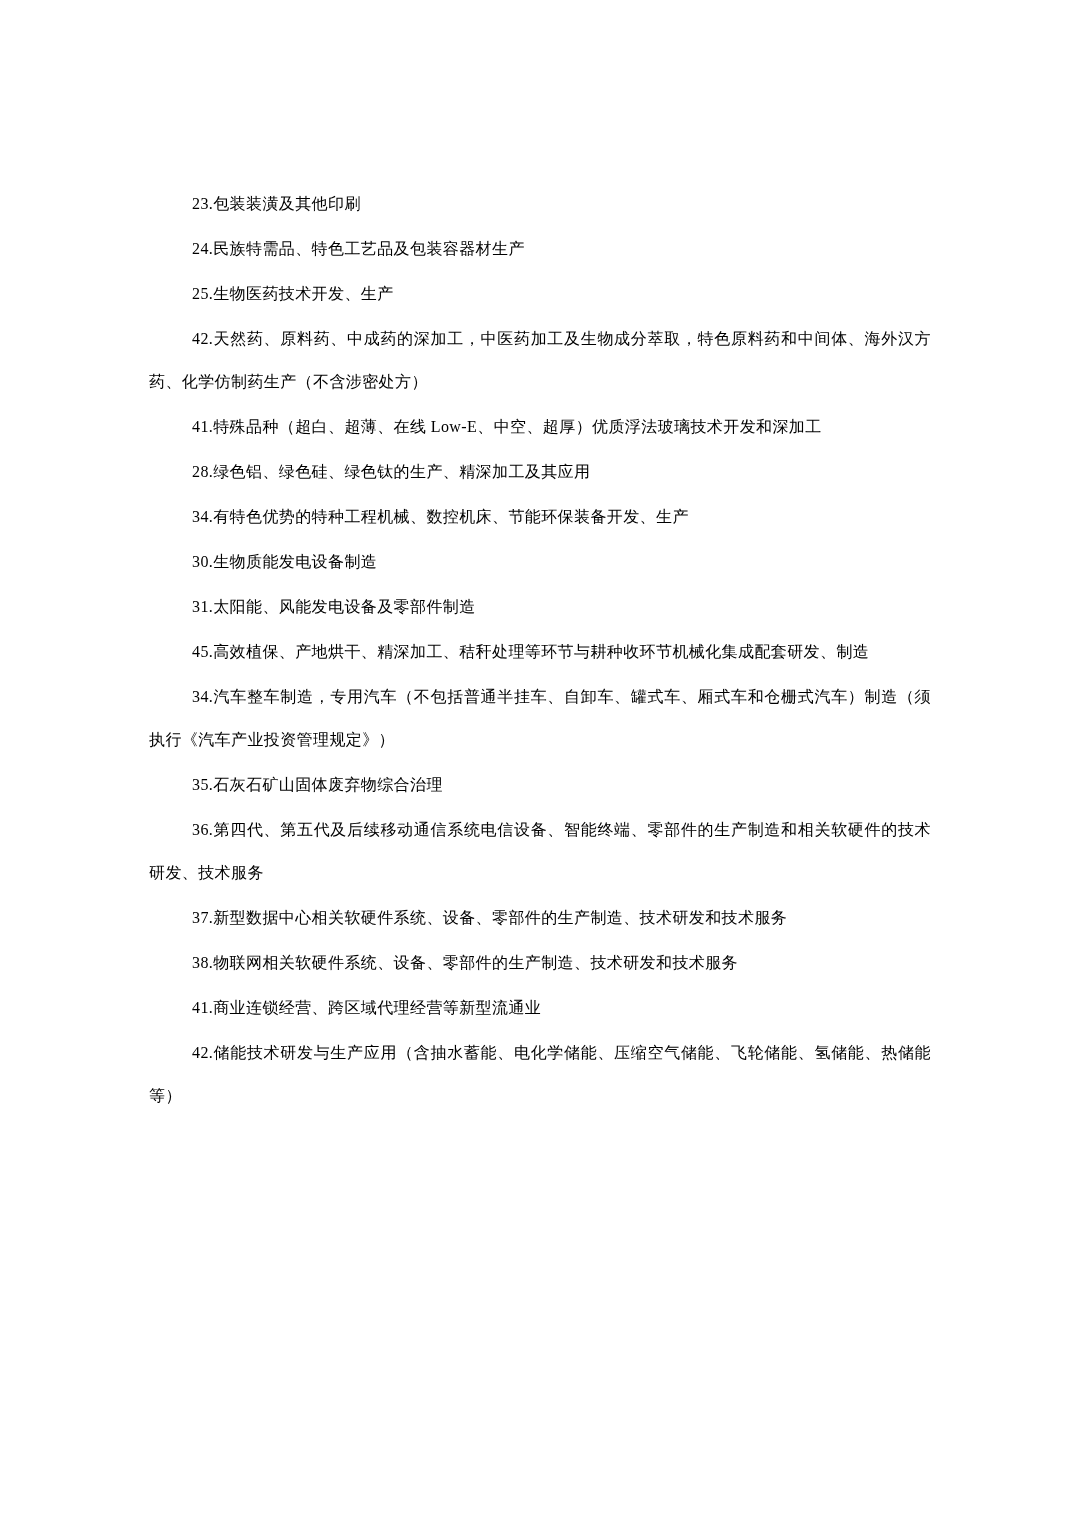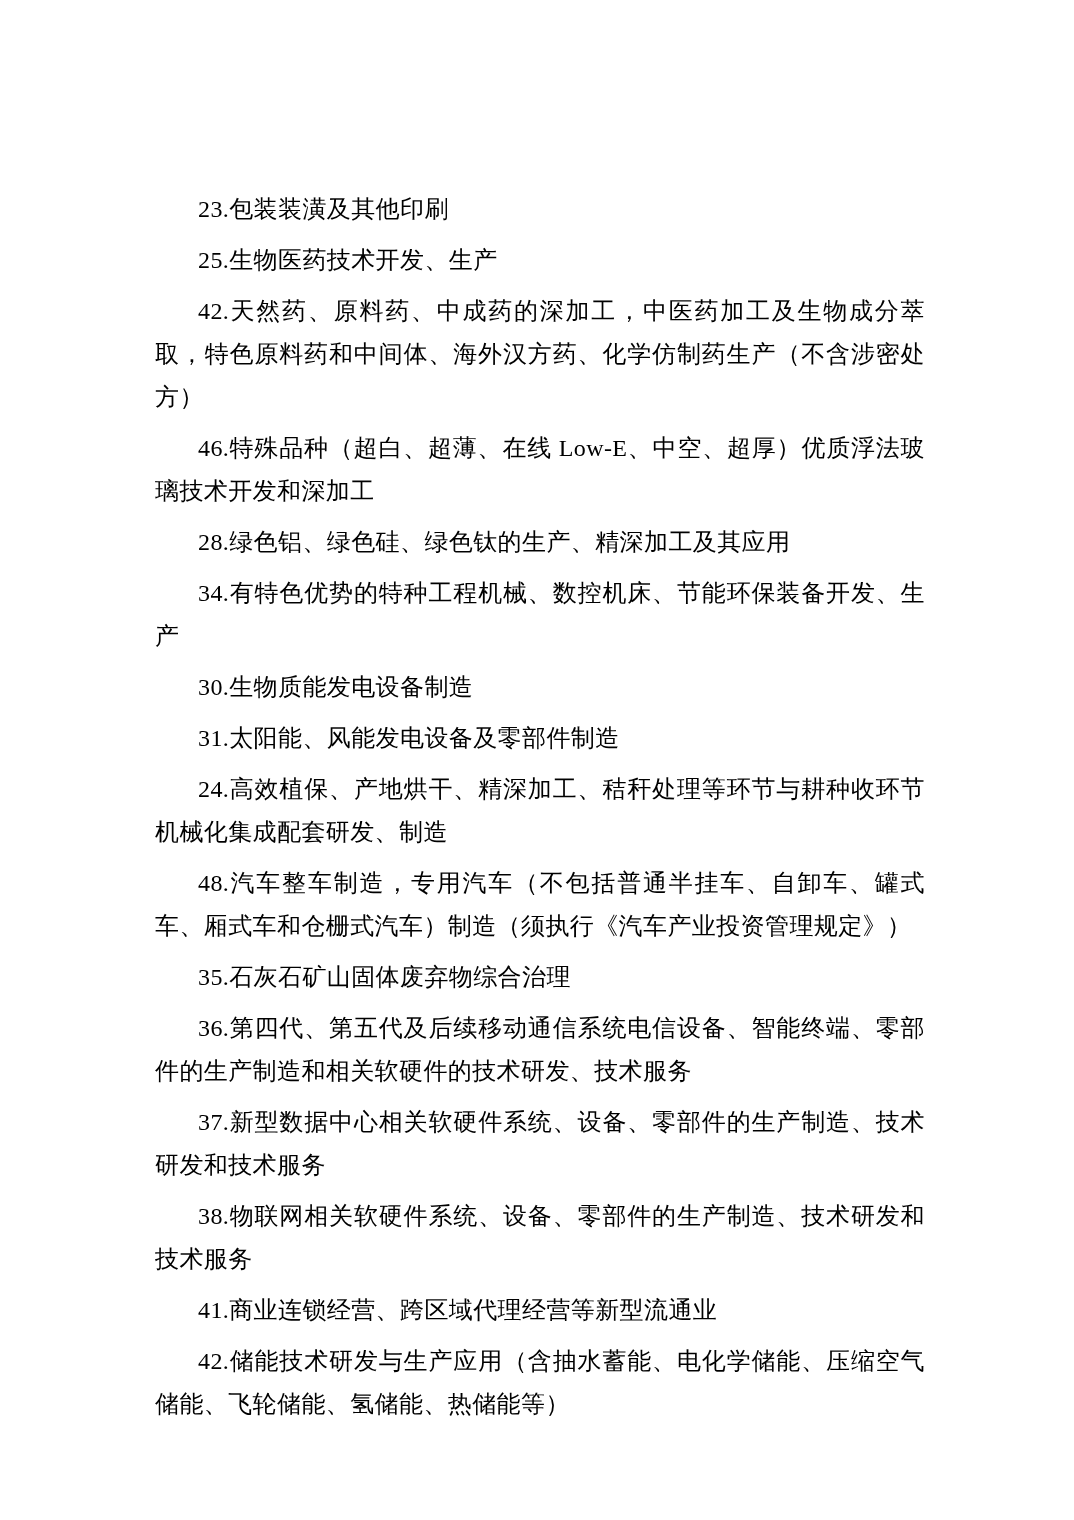--- a/index.html
+++ b/index.html
@@ -16,46 +16,47 @@
     font-family: "Liberation Serif", "DejaVu Serif", serif;
     color: #000000;
   }
   .content {
     position: absolute;
     left: 147px;
     top: 180px;
     width: 786px;
   }
   .item {
-    margin: 8px;
+    margin: 2px;
     padding: 0;
-    font-size: 24px;
+    font-size: 16px;
     line-height: 43px;
     text-indent: 43px;
     text-align: justify;
     text-align-last: left;
     letter-spacing: 0.4px;
     word-break: break-all;
   }
 </style>
 </head>
 <body>
 
 <div class="page">
   <div class="content" id="list">
       <p class="item">23.包装装潢及其他印刷</p>
+      <p class="item">24.民族特需品、特色工艺品及包装容器材生产</p>
       <p class="item">25.生物医药技术开发、生产</p>
       <p class="item">42.天然药、原料药、中成药的深加工，中医药加工及生物成分萃取，特色原料药和中间体、海外汉方药、化学仿制药生产（不含涉密处方）</p>
-      <p class="item">46.特殊品种（超白、超薄、在线 Low-E、中空、超厚）优质浮法玻璃技术开发和深加工</p>
+      <p class="item">41.特殊品种（超白、超薄、在线 Low-E、中空、超厚）优质浮法玻璃技术开发和深加工</p>
       <p class="item">28.绿色铝、绿色硅、绿色钛的生产、精深加工及其应用</p>
       <p class="item">34.有特色优势的特种工程机械、数控机床、节能环保装备开发、生产</p>
       <p class="item">30.生物质能发电设备制造</p>
       <p class="item">31.太阳能、风能发电设备及零部件制造</p>
-      <p class="item">24.高效植保、产地烘干、精深加工、秸秆处理等环节与耕种收环节机械化集成配套研发、制造</p>
-      <p class="item">48.汽车整车制造，专用汽车（不包括普通半挂车、自卸车、罐式车、厢式车和仓栅式汽车）制造（须执行《汽车产业投资管理规定》）</p>
+      <p class="item">45.高效植保、产地烘干、精深加工、秸秆处理等环节与耕种收环节机械化集成配套研发、制造</p>
+      <p class="item">34.汽车整车制造，专用汽车（不包括普通半挂车、自卸车、罐式车、厢式车和仓栅式汽车）制造（须执行《汽车产业投资管理规定》）</p>
       <p class="item">35.石灰石矿山固体废弃物综合治理</p>
       <p class="item">36.第四代、第五代及后续移动通信系统电信设备、智能终端、零部件的生产制造和相关软硬件的技术研发、技术服务</p>
       <p class="item">37.新型数据中心相关软硬件系统、设备、零部件的生产制造、技术研发和技术服务</p>
       <p class="item">38.物联网相关软硬件系统、设备、零部件的生产制造、技术研发和技术服务</p>
       <p class="item">41.商业连锁经营、跨区域代理经营等新型流通业</p>
       <p class="item">42.储能技术研发与生产应用（含抽水蓄能、电化学储能、压缩空气储能、飞轮储能、氢储能、热储能等）</p>
     </div>
 </div>
 
 </body></html>

